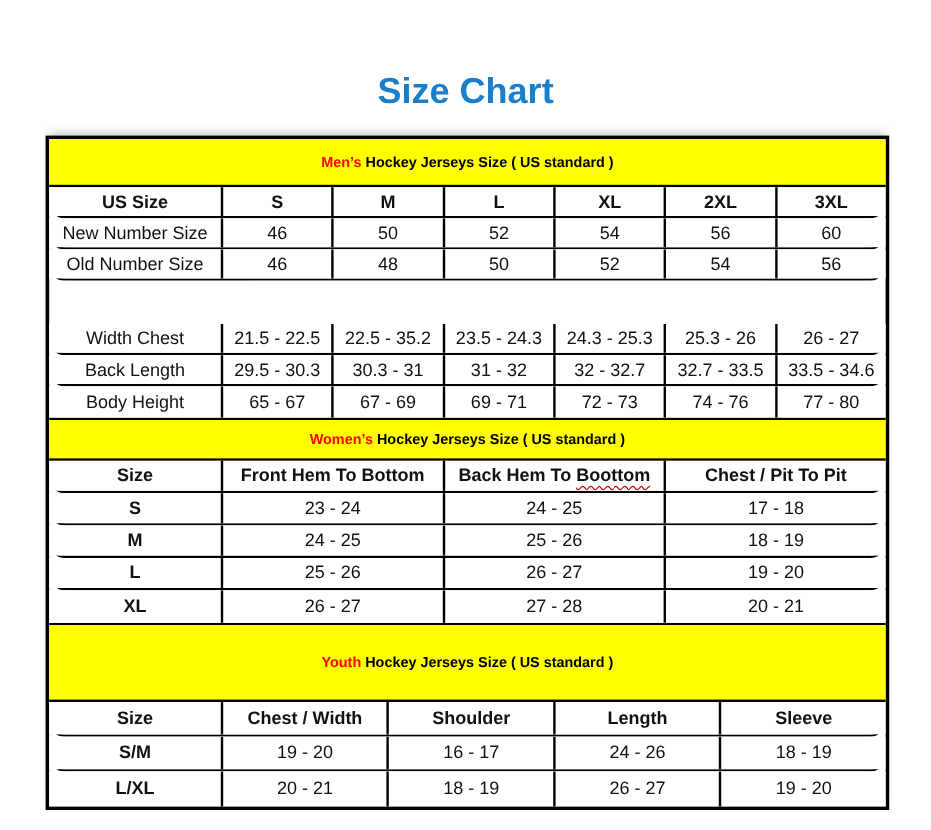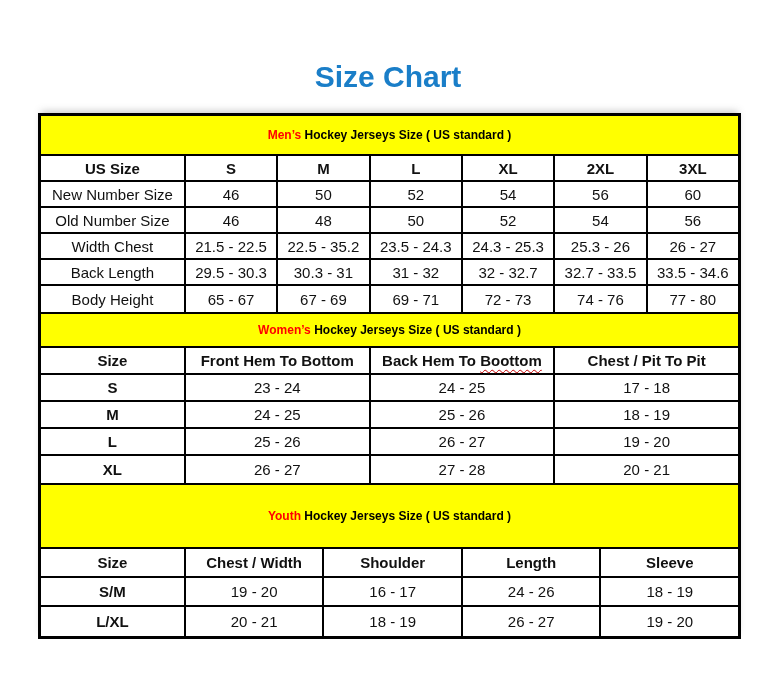--- a/index.html
+++ b/index.html
@@ -46,21 +46,21 @@
     text-align: center;
     font-size: 12px;
     font-weight: 700;
     line-height: 22px;
   }
   .band-mens   { padding: 8px 0; }
   .band-womens { padding: 5px 0; }
   .band-youth  { padding: 20px 0; }
   .band-accent { color: var(--accent-red); }
   .band-rest   { color: #000000; white-space: pre; }
-  .row { display: grid; }
+  .row { display: grid; border-radius: 13px; }
   .cell {
     display: flex;
     align-items: center;
     justify-content: center;
     text-align: center;
     font-size: 15px;
     padding: 2px 3px;
     background: #FFFFFF;
   }
   .cell:not(:first-child) { border-left: 2px solid var(--border-black); }
@@ -121,21 +121,21 @@
         </div>
         <div class="row data-row" style="grid-template-columns: 20.5% repeat(6, 1fr);">
           <div class="cell label-cell">Old Number Size</div>
           <div class="cell value-cell">46</div>
           <div class="cell value-cell">48</div>
           <div class="cell value-cell">50</div>
           <div class="cell value-cell">52</div>
           <div class="cell value-cell">54</div>
           <div class="cell value-cell">56</div>
         </div>
-        <div class="row data-row" style="grid-template-columns: 20.5% repeat(6, 1fr);">
+        <div class="row data-row" style="grid-template-columns: 20.5% repeat(6, 1fr); margin-top: 36px;">
           <div class="cell label-cell">Width Chest</div>
           <div class="cell value-cell">21.5 - 22.5</div>
           <div class="cell value-cell">22.5 - 35.2</div>
           <div class="cell value-cell">23.5 - 24.3</div>
           <div class="cell value-cell">24.3 - 25.3</div>
           <div class="cell value-cell">25.3 - 26</div>
           <div class="cell value-cell">26 - 27</div>
         </div>
         <div class="row data-row" style="grid-template-columns: 20.5% repeat(6, 1fr);">
           <div class="cell label-cell">Back Length</div>

